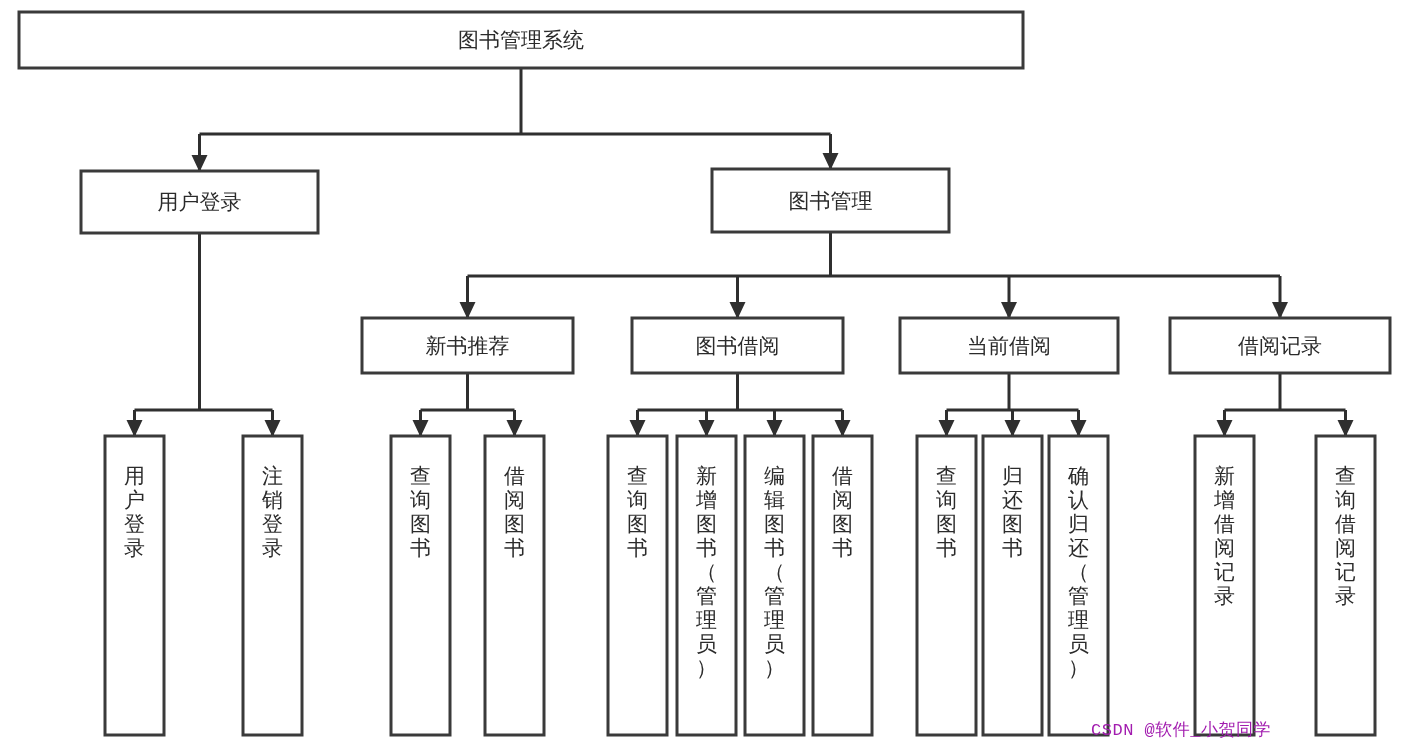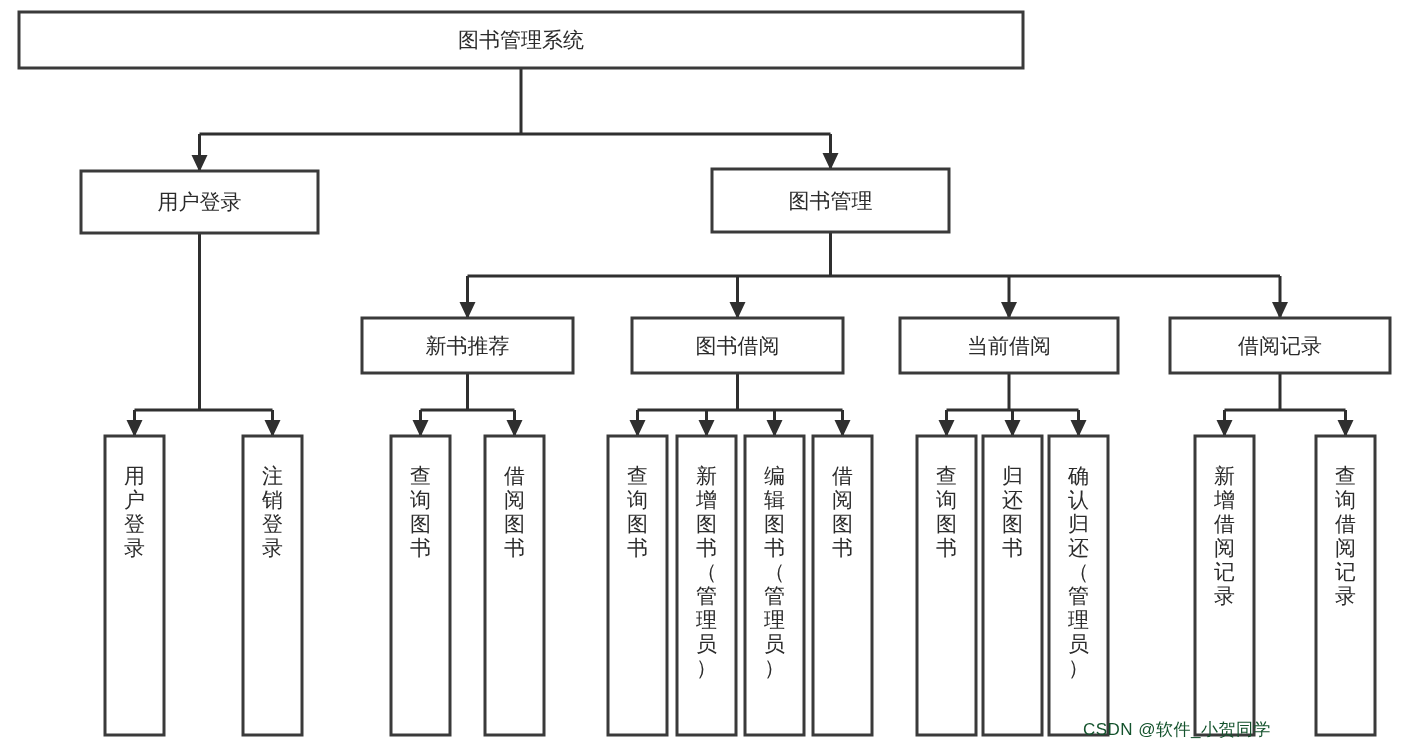--- a/index.html
+++ b/index.html
@@ -53,23 +53,23 @@
   .node-label-v-char {
     font-family: "DejaVu Sans", "Liberation Sans", sans-serif;
     font-size: 21px;
     fill: #2b2b2b;
     text-anchor: middle;
   }
   .watermark-text {
     position: absolute;
     right: 8px;
     bottom: 6px;
-    font-family: Liberation Sans, sans-serif;
+    font-family: Liberation Mono, monospace;
     font-size: 17px;
-    color: #14532d;
+    color: #a21caf;
     white-space: nowrap;
     letter-spacing: 0.5px;
     user-select: none;
   }
 </style>
 </head>
 <body>
 
 <div id="diagram-root">
   <svg id="tree-svg" viewBox="0 0 1405 747">

